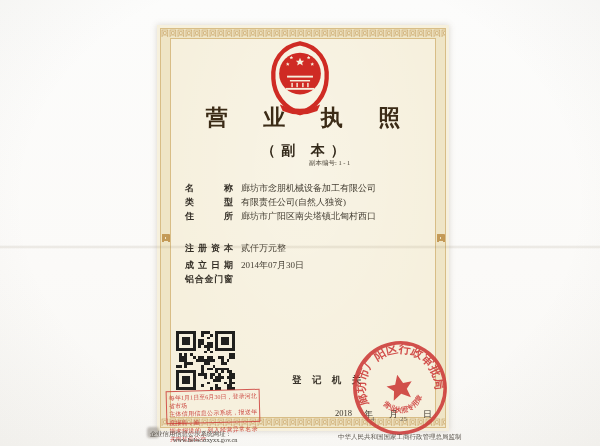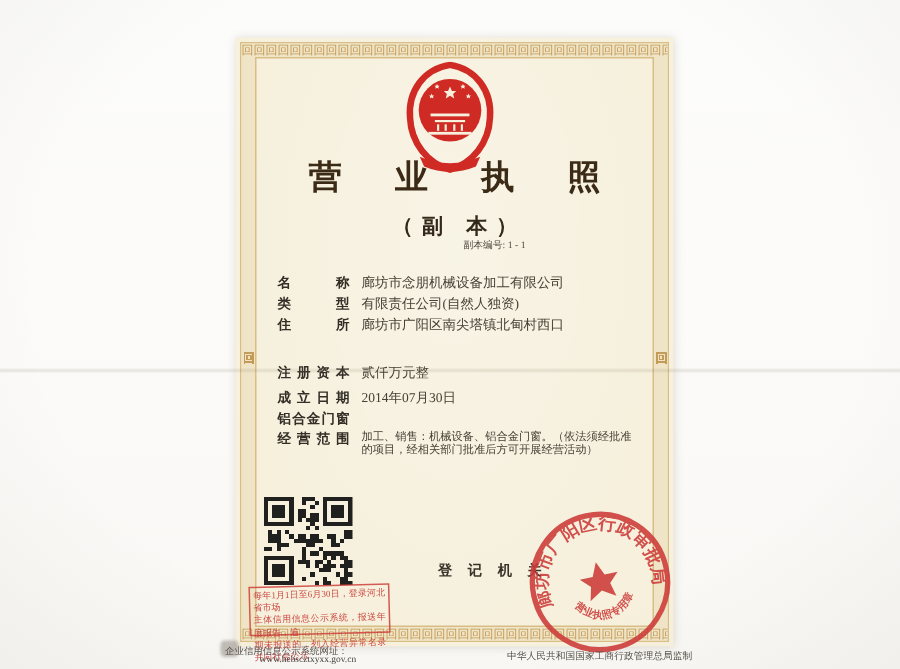--- a/index.html
+++ b/index.html
@@ -162,23 +162,20 @@
         <span class="lab">住所</span><span class="val">廊坊市广阳区南尖塔镇北甸村西口</span>
       </div>
       <div class="row r5">
         <span class="lab">注册资本</span><span class="val">贰仟万元整</span>
       </div>
       <div class="row r6">
         <span class="lab">成立日期</span><span class="val">2014年07月30日</span>
       </div>
       <div class="row r7">
         <span class="lab">铝合金门窗</span><span class="val"></span>
-      </div>
-      <div class="row r8 scope">
-        <span class="lab">经营范围</span><span class="val">加工、销售：机械设备、铝合金门窗。（依法须经批准的项目，经相关部门批准后方可开展经营活动）</span>
       </div>
 
       <div class="qr">
         <svg id="qr-svg" viewBox="0 0 21 21">
             <rect x="9" y="0" width="1" height="1"></rect>
             <rect x="10" y="0" width="1" height="1"></rect>
             <rect x="11" y="0" width="1" height="1"></rect>
             <rect x="9" y="1" width="1" height="1"></rect>
             <rect x="12" y="1" width="1" height="1"></rect>
             <rect x="11" y="2" width="1" height="1"></rect>
@@ -386,20 +383,28 @@
       </div>
 
       <div class="annual-stamp">
         <span style="display: block;">每年1月1日至6月30日，登录河北省市场</span>
           <span style="display: block;">主体信用信息公示系统，报送年度报告，逾</span>
           <span style="display: block;">期未报送的，列入经营异常名录并向社会公示</span>
       </div>
 
       <div class="registry">登 记 机 关</div>
 
+      <div class="dateline">
+        <span class="d-year">2018</span>
+        <span class="d-u1">年</span>
+        <span class="d-m">4</span>
+        <span class="d-u2">月</span>
+        <span class="d-d">25</span>
+        <span class="d-u3">日</span>
+      </div>
 
       <svg class="seal" viewBox="0 0 100 100">
         <defs>
           <path id="ringPath" d="M 17.4 65.2 A 36 36 0 1 1 82.6 65.2"></path>
           <path id="innerPath" d="M 27.4 56 A 23 23 0 0 0 72.6 56"></path>
         </defs>
         <circle cx="50" cy="50" r="46" fill="none" stroke="#cd3a38" stroke-width="3.6"></circle>
         <use href="#st" fill="#cd3a38" transform="translate(50,50) scale(2.3)"></use>
         <text fill="#cd3a38" font-size="12" font-weight="bold" font-family="'Liberation Serif',serif">
           <textPath href="#ringPath" startOffset="50%" text-anchor="middle">廊坊市广阳区行政审批局</textPath>

